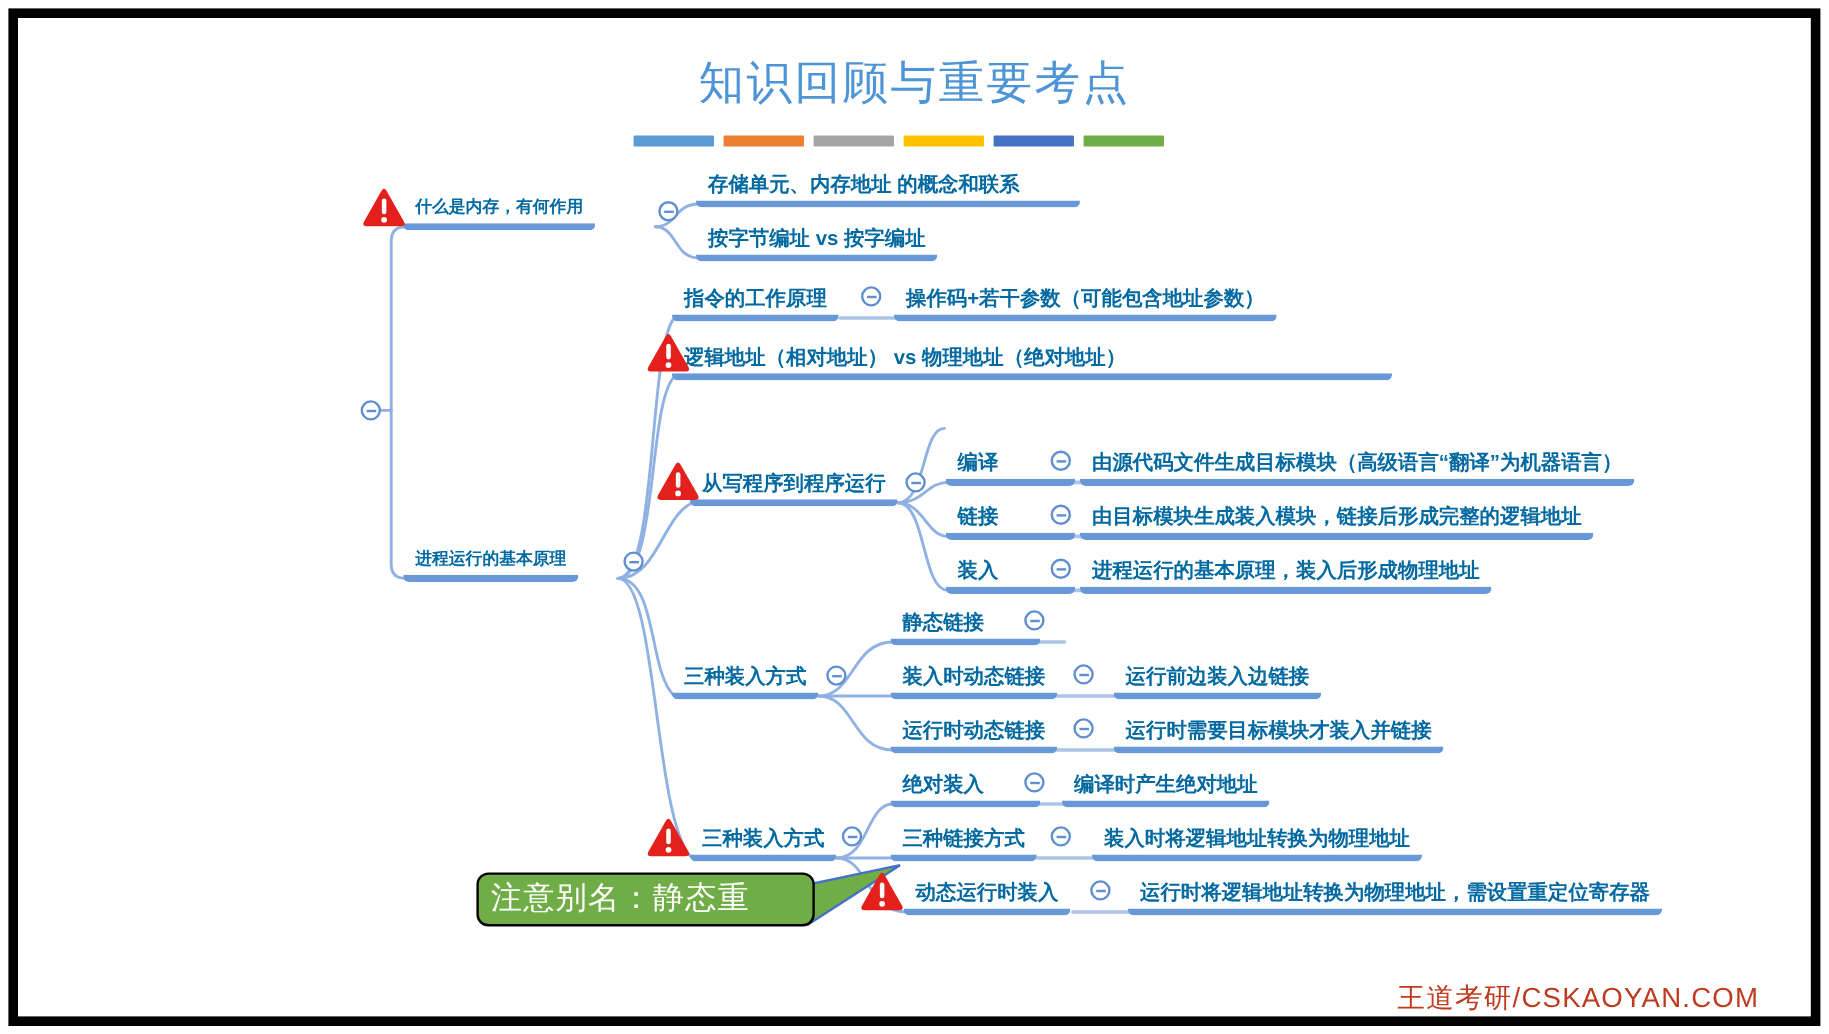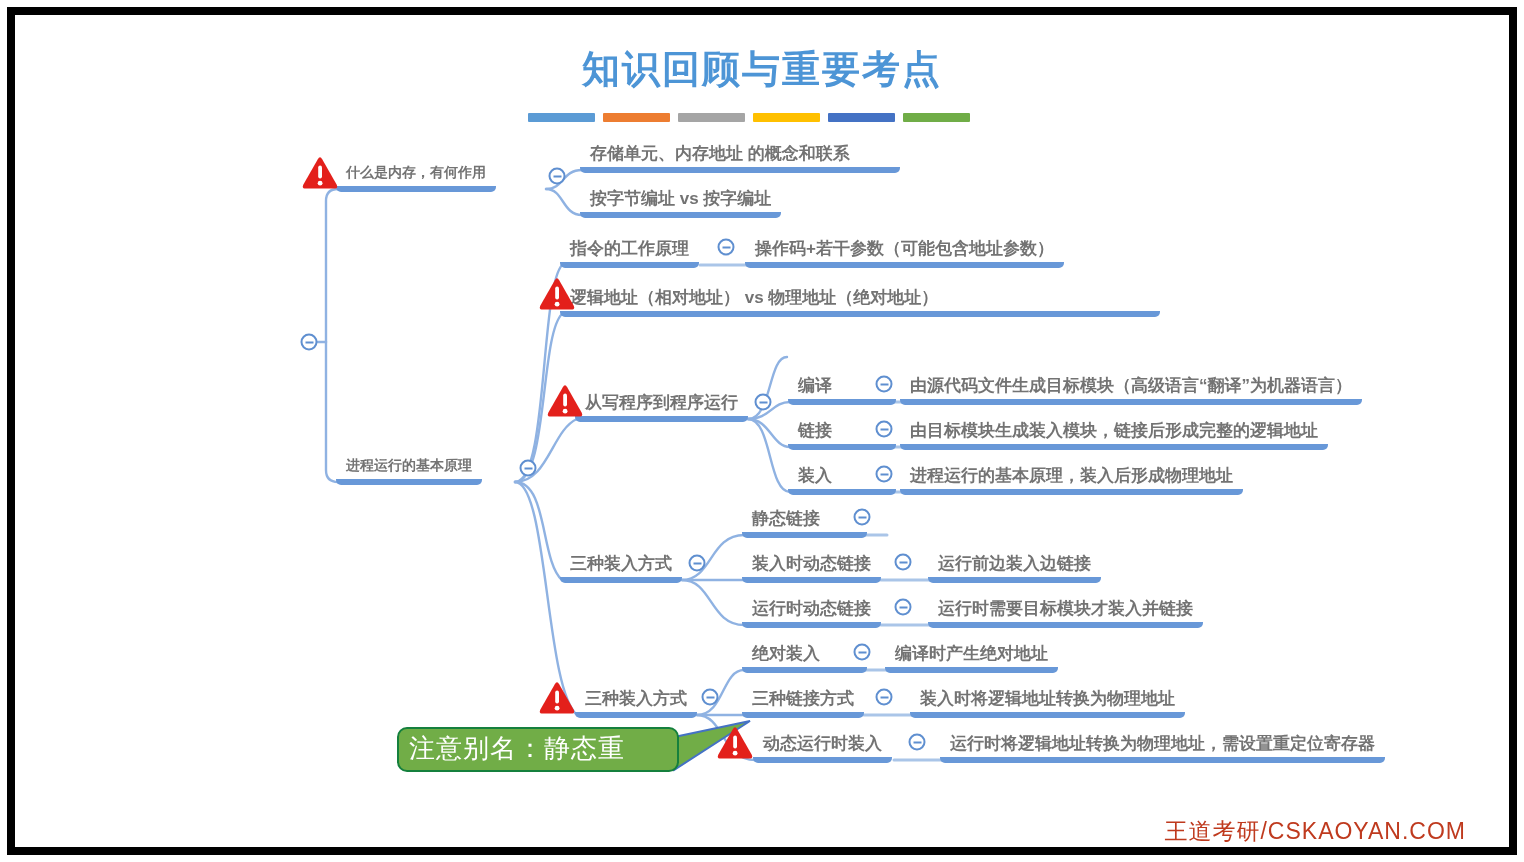--- a/index.html
+++ b/index.html
@@ -1,46 +1,46 @@
 <!DOCTYPE html>
 <html><head>
 <meta charset="utf-8">
 <style>
   html,body{margin:0;padding:0;background:#ffffff;}
   .stage{position:relative;width:1524px;height:862px;background:#fff;overflow:hidden;
          font-family:"Liberation Sans", sans-serif;}
   .frame{position:absolute;left:7px;top:7px;right:7px;bottom:7px;border:8px solid #000;pointer-events:none;z-index:9;}
 
   .title{position:absolute;left:0;right:0;top:44px;text-align:center;
-         font-family:"Liberation Serif", serif;font-weight:bold;font-size:38px;color:#4d95d6;letter-spacing:2px;}
+         font-family:"Liberation Serif", serif;font-weight:normal;font-size:38px;color:#4d95d6;letter-spacing:2px;}
 
   .legend{position:absolute;left:528px;top:113px;display:flex;gap:8px;}
   .legend span{width:67px;height:9px;border-radius:1px;display:block;}
 
   .wires{position:absolute;left:0;top:0;z-index:1;}
   .wires path{fill:none;stroke:#8fb2e2;stroke-width:2.4;stroke-linecap:round;}
   .wires path.thin{stroke:#aac5e8;stroke-width:3;}
   .wires polygon.tail{fill:#71ad47;stroke:#4472c4;stroke-width:2;}
 
   .root{position:absolute;left:103px;top:317px;width:196px;height:50px;z-index:2;
         background:#5b89d9;border:2px solid #4a7bc4;border-radius:25px;color:#fff;
         font-size:21px;font-weight:bold;display:flex;align-items:center;justify-content:center;letter-spacing:1px;}
 
-  .node{position:absolute;z-index:2;white-space:nowrap;color:#737373;font-weight:bold;
+  .node{position:absolute;z-index:2;white-space:nowrap;color:#0369a1;font-weight:bold;
         font-size:17px;line-height:21px;padding:2px 10px 3px;border-bottom:6px solid #6898d8;border-radius:5px;}
   .lv1{font-size:14px;}
 
   .minus{position:absolute;z-index:3;width:17px;height:17px;box-sizing:border-box;
          border:2px solid #5f8fd0;border-radius:50%;background:#fff;transform:translate(-50%,-50%);}
   .minus::after{content:"";position:absolute;left:2.5px;right:2.5px;top:50%;height:2px;margin-top:-1px;background:#5f8fd0;}
 
   .warn{position:absolute;z-index:3;width:38px;height:34px;}
 
   .callout{position:absolute;z-index:4;left:397px;top:727px;width:268px;
-           background:#71ad47;border:2px solid #15803d;border-radius:10px;
+           background:#71ad47;border:2px solid #000000;border-radius:10px;
            color:#fff;font-family:"Liberation Serif", serif;font-size:26px;line-height:35px;
            padding:2px 0 4px 10px;letter-spacing:1px;}
 
   .footer{position:absolute;right:58px;top:816px;font-size:23px;color:#bf3a1e;letter-spacing:1px;}
 </style>
 </head>
 <body>
 
 <div class="stage">
   <div class="frame"></div>

